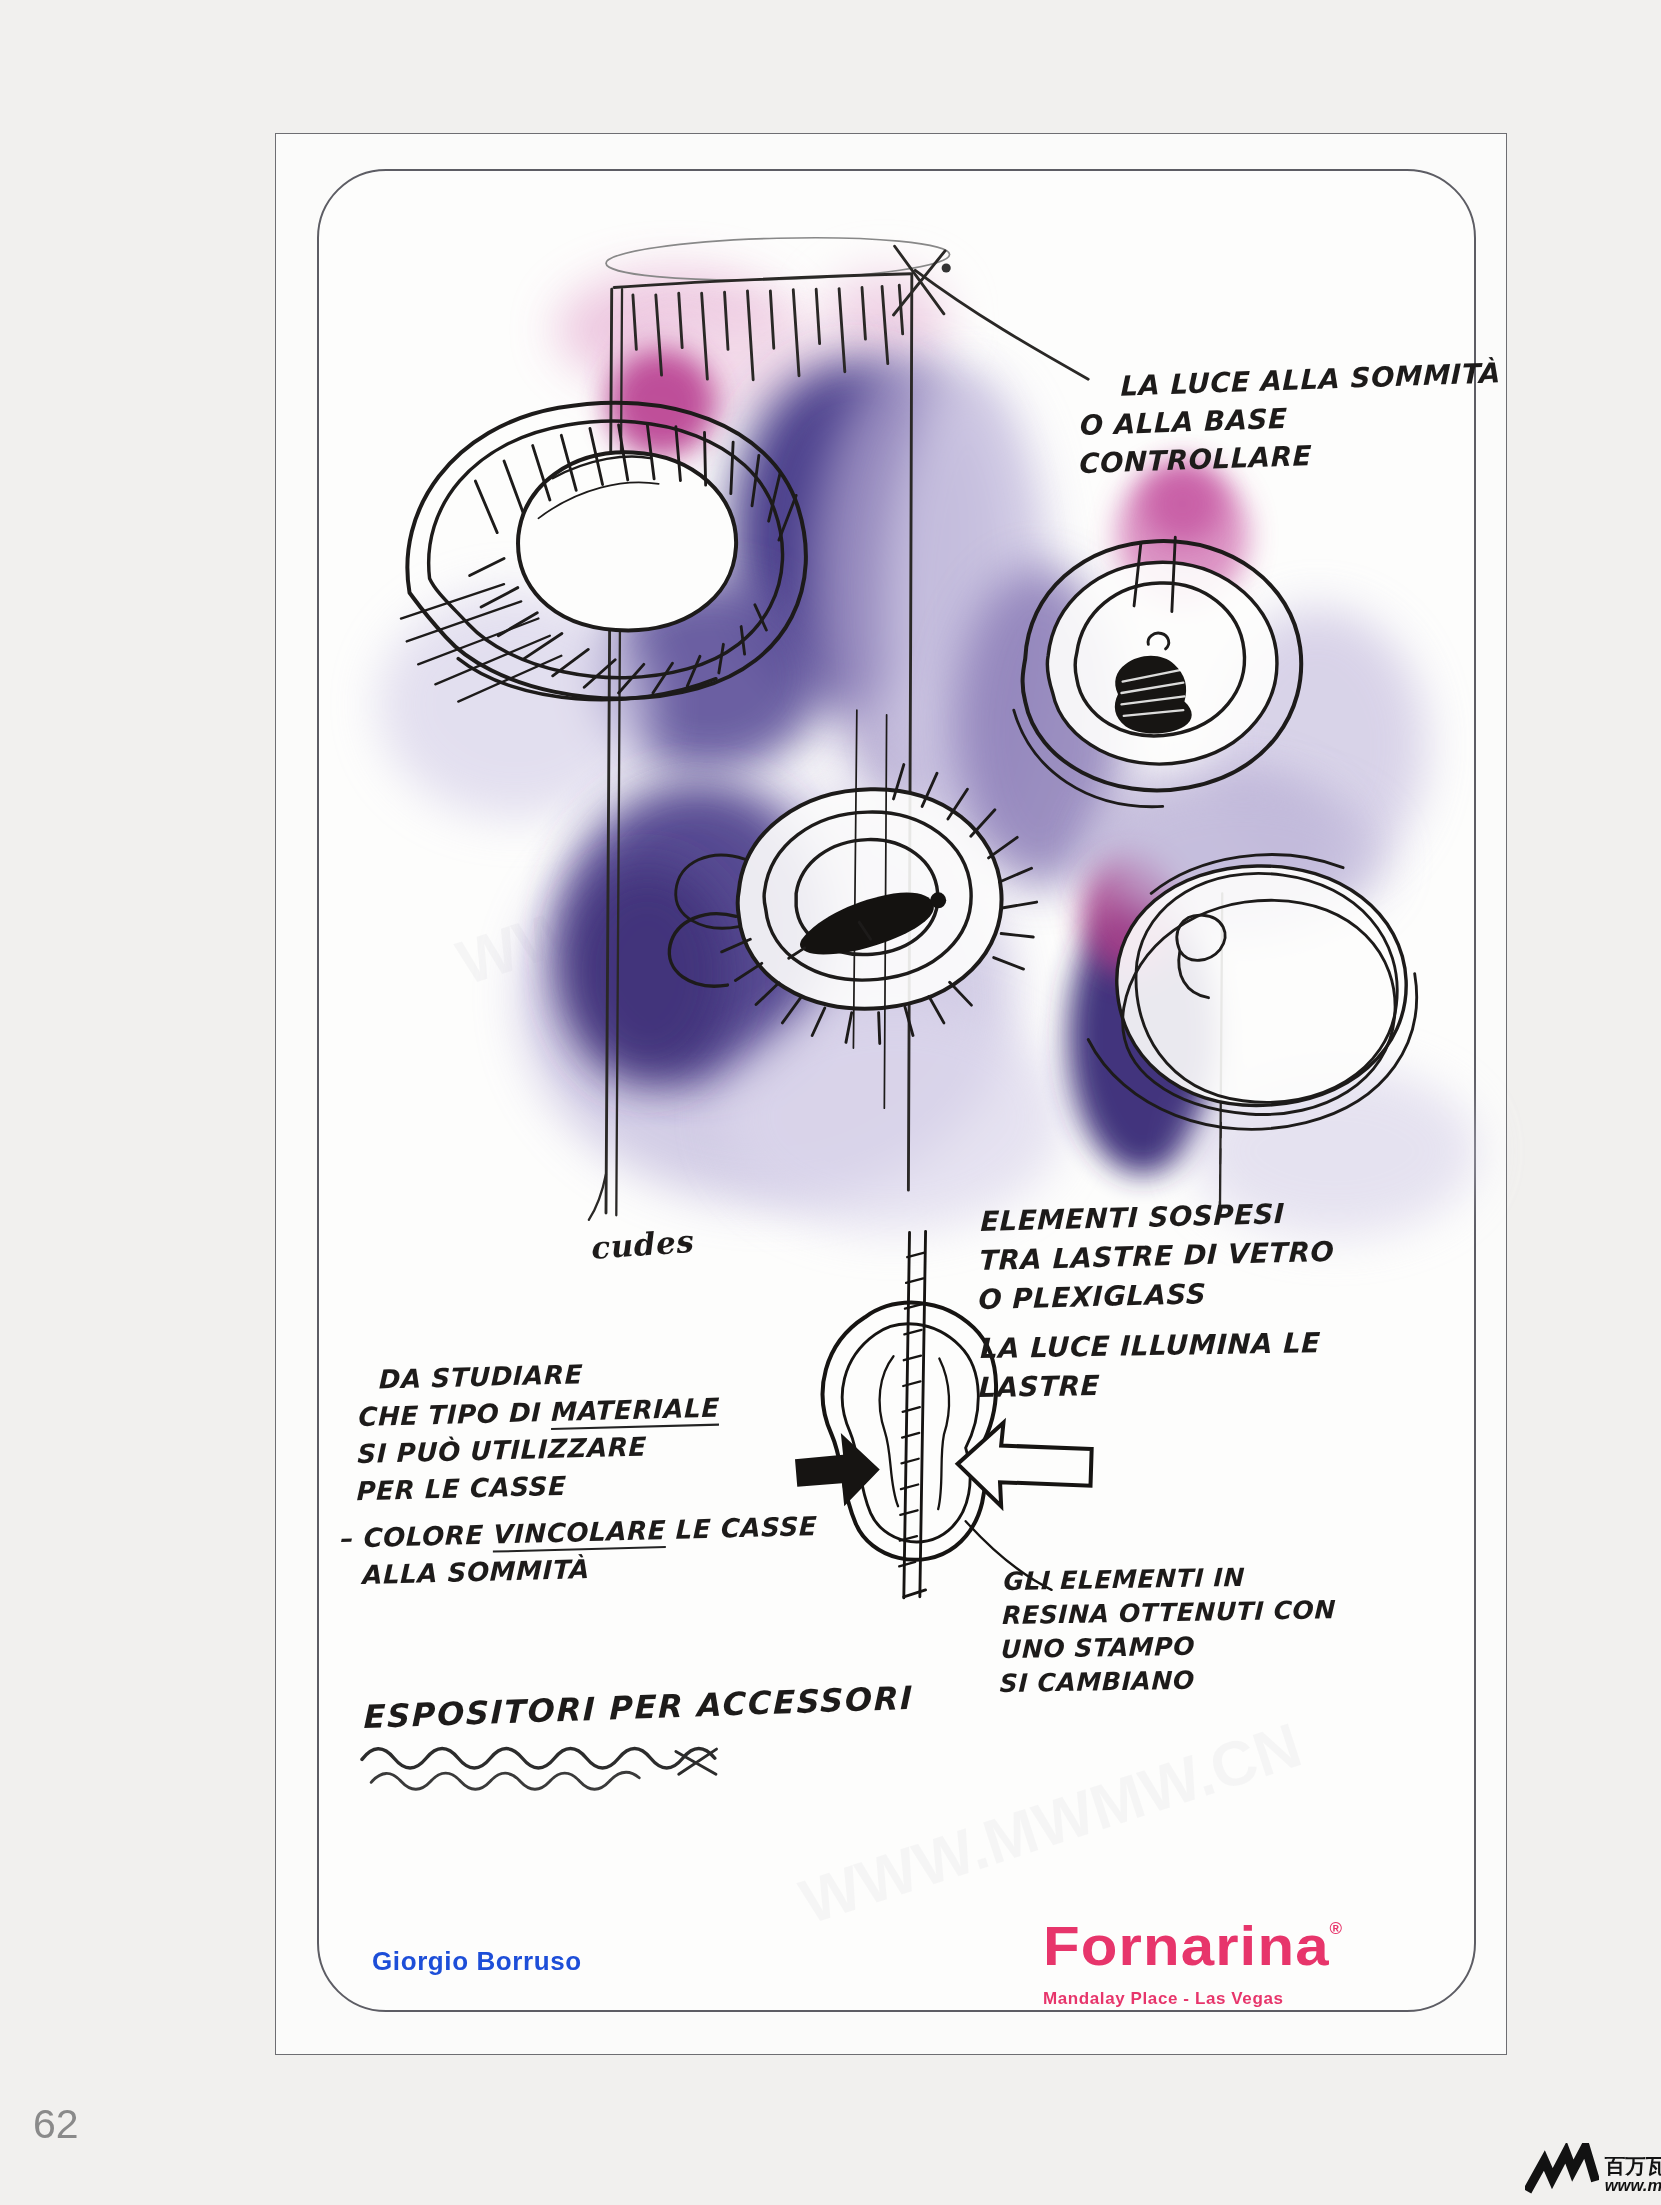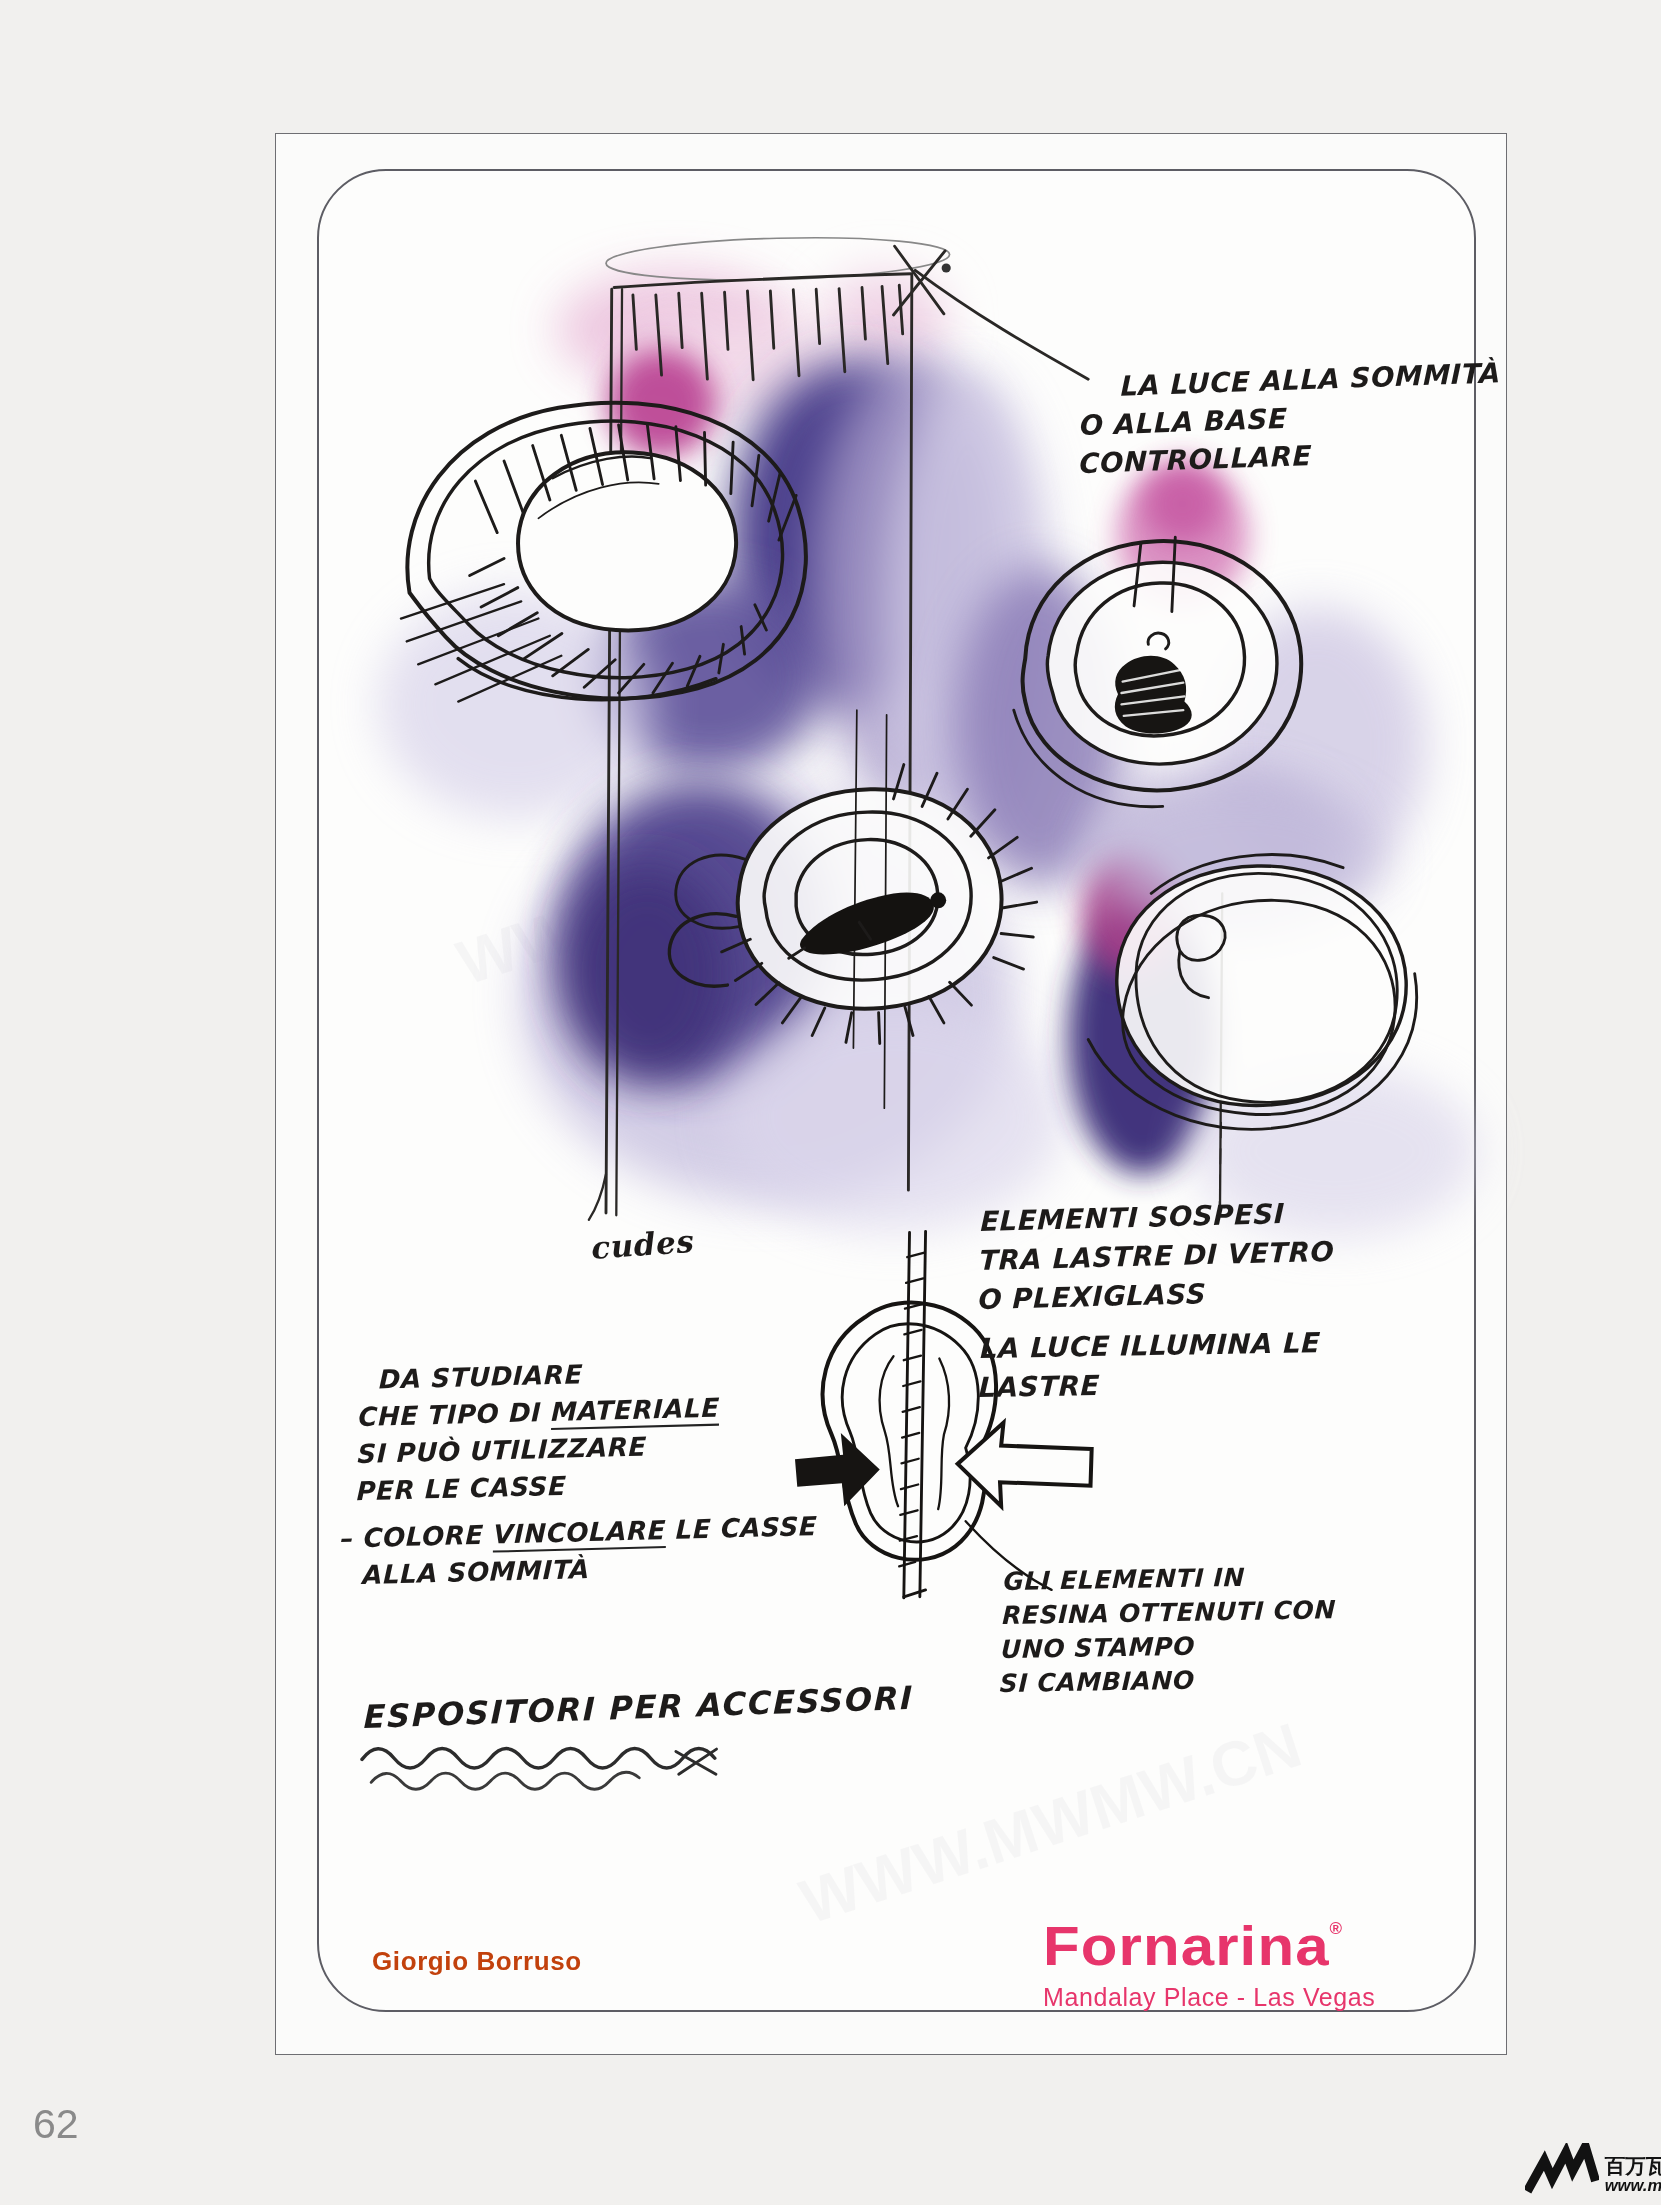--- a/index.html
+++ b/index.html
@@ -28,30 +28,30 @@
   .note-suspended{left:981px;top:1202px;font-size:27.5px;line-height:39px;transform:rotate(-1.5deg) skewX(-3deg);}
   .note-illumination{left:981px;top:1329px;font-size:27.5px;line-height:39px;transform:rotate(-1deg) skewX(-3deg);}
   .note-study{left:360px;top:1362px;font-size:26px;line-height:37px;transform:rotate(-1.5deg) skewX(-3deg);}
   .note-study .l1{margin-left:19.5px;}
   .note-study .l5{margin-left:-15px;margin-top:10.3px;}
   .note-study .l6{margin-left:8px;}
   .note-resin{left:1004px;top:1565px;font-size:25px;line-height:34px;transform:rotate(-1deg) skewX(-3deg);}
   .panel-label{left:590px;top:1230px;font-size:31px;font-family:"DejaVu Serif",serif;transform:rotate(-4deg);}
   .display-title{left:364px;top:1698px;font-size:32px;letter-spacing:1.7px;transform:rotate(-2deg) skewX(-3deg);}
   .designer{
-    position:absolute;left:372px;top:1946px;font-size:26px;font-weight:bold;color:#c2410c;
+    position:absolute;left:372px;top:1946px;font-size:26px;font-weight:bold;color:#1d4ed8;
     font-family:"Liberation Sans","DejaVu Sans",sans-serif;letter-spacing:0.6px;
   }
   .brand-block{position:absolute;left:1043px;top:1903px;width:378px;color:#e7356b;}
   .brand-word{
     font-size:60px;font-weight:bold;letter-spacing:1.1px;line-height:57px;
     transform:scaleY(.92);transform-origin:left top;white-space:nowrap;
   }
   .brand-word sup{font-size:17px;vertical-align:33px;}
-  .brand-location{font-size:25px;font-weight:normal;margin-top:5px;letter-spacing:0.6px;}
+  .brand-location{font-size:17px;font-weight:bold;margin-top:11px;letter-spacing:0.6px;}
   .page-number{position:absolute;left:33px;top:2101px;font-size:41px;color:#8a8a8a;}
   .corner-watermark{position:absolute;left:1525px;top:2143px;display:flex;align-items:flex-end;gap:5.7px;color:#121212;}
   .corner-watermark .wm-text{display:flex;flex-direction:column;align-items:flex-start;line-height:1;}
   .wm-cn{font-size:20.6px;font-weight:bold;}
   .wm-site{font-size:16.6px;font-weight:bold;font-style:italic;margin-top:2.3px;}
   .diag-wm{position:absolute;font-size:63px;font-weight:bold;color:#667;opacity:.045;transform:rotate(-18deg);white-space:nowrap;}
 </style>
 </head>
 <body>
 

